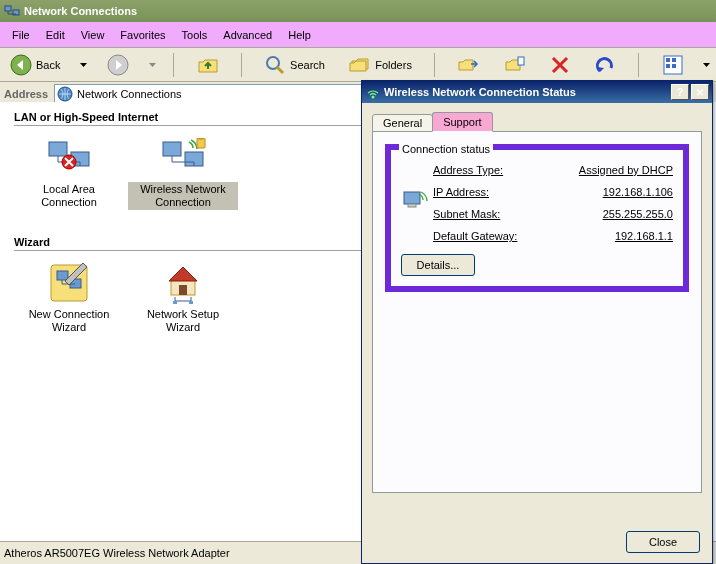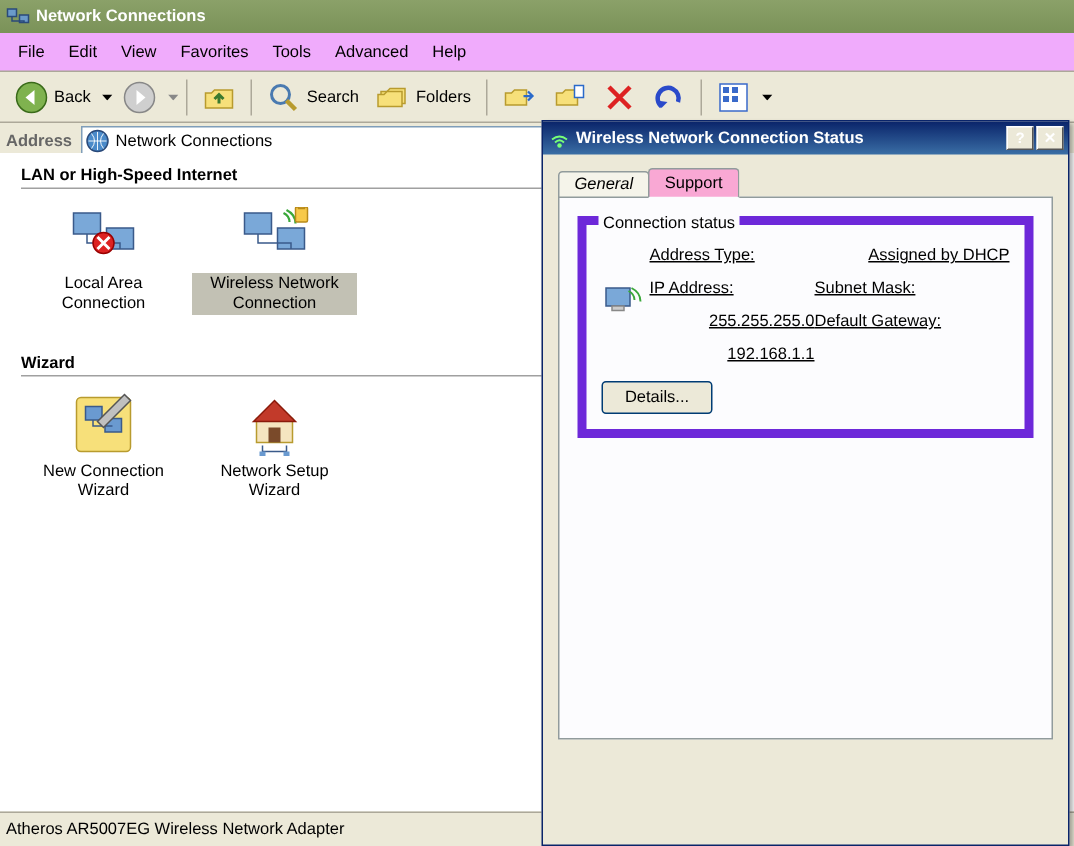--- a/index.html
+++ b/index.html
@@ -8,21 +8,21 @@
 
 .titlebar { height: 22px; background: linear-gradient(#8ba169,#7a9258); display: flex; align-items: center; color: #fff; padding: 0 4px; }
 .titlebar .icon { width: 16px; height: 16px; margin-right: 4px; display: flex; align-items: center; justify-content: center; }
 .titlebar .title { font-weight: bold; }
 
 
 .menubar { height: 26px; background: #f0abfc; display: flex; align-items: center; padding: 0 4px; border-bottom: 1px solid #aca899; }
 .menubar .item { padding: 3px 8px; cursor: default; }
 
 
-.toolbar { height: 34px; background: #ece9d8; display: flex; align-items: center; padding: 0 4px; border-bottom: 1px solid #aca899; }
+.toolbar { height: 34px; background: #ece9d8; display: flex; align-items: center; padding: 0 4px; border-bottom: 1px solid #aca899; justify-content: space-between; }
 .tb-btn { display: flex; align-items: center; padding: 2px 4px; margin: 0 1px; border: 1px solid transparent; cursor: default; }
 .tb-btn .lbl { margin-left: 4px; }
 .sep { width: 1px; height: 24px; background: #aca899; margin: 0 4px; }
 .dd { width: 10px; height: 24px; display:flex; align-items:center; justify-content:center; }
 
 
 .addressbar { height: 24px; background: #ece9d8; display: flex; align-items: center; padding: 0 4px; border-bottom: 1px solid #aca899; }
 .addressbar .lbl { margin-right: 6px; color: #666; font-weight: bold; }
 .addressbar .field { flex: 1; background: #fff; border: 1px solid #7f9db9; height: 20px; display: flex; align-items: center; padding: 0 2px; }
 .addressbar .field .icon { margin-right: 4px; }
@@ -40,21 +40,21 @@
 .statusbar { position: absolute; bottom: 0; left: 0; right: 0; height: 18px; background: #ece9d8; border-top: 1px solid #aca899; display: flex; align-items: center; padding: 11px 4px; }
 
 
 .dialog { position: absolute; top: 80px; left: 361px; width: 352px; height: 484px; background: #ece9d8; border: 1px solid #0a246a; box-shadow: 2px 2px 3px rgba(0,0,0,0.3); }
 .dlg-title { height: 22px; background: linear-gradient(#0a246a,#3a6ea5); display: flex; align-items: center; color: #fff; padding: 0 3px; }
 .dlg-title .t { font-weight: bold; flex: 1; margin-left: 3px; }
 .dlg-title .btn { width: 18px; height: 16px; background: #ece9d8; border: 1px solid #fff; border-right-color:#555; border-bottom-color:#555; margin-left: 2px; display:flex; align-items:center; justify-content:center; font-weight:bold; font-family: Arial; font-size: 10px; cursor: default;}
 .dlg-body { padding: 8px 10px; }
 .tabs { display: flex; position: relative; top: 1px; z-index: 2; }
 .tab { padding: 3px 10px; border: 1px solid #919b9c; border-bottom: none; background: #ece9d8; margin-right: -1px; cursor: default; border-radius: 3px 3px 0 0; }
-.tab.inactive { background: #f5f4ea; border-bottom: 1px solid #919b9c; margin-top: 2px; padding: 2px 10px; font-style: italic; }
+.tab.inactive { background: #f5f4ea; border-bottom: 1px solid #919b9c; margin-top: 2px; padding: 2px 10px; }
 .tab.active { background: #f9a8d4; border-bottom: 1px solid #fcfcfe; }
 .tabpanel { border: 1px solid #919b9c; background: #fcfcfe; height: 362px; padding: 12px 12px; position: relative; }
 .groupbox { border: 6px solid #6d28d9; border-radius: 0; padding: 14px 10px 10px 10px; position: relative; text-decoration: underline; }
 .groupbox .legend { position: absolute; top: -7px; left: 8px; background: #fcfcfe; padding: 0 3px; }
 .status-grid { display: grid; grid-template-columns: 32px 110px 1fr; row-gap: 10px; align-items: center; }
 .status-grid .val { text-align: right; }
 .win-btn { min-width: 74px; height: 22px; background: #ece9d8; border: 1px solid #003c74; border-radius: 3px; cursor: default; display: inline-flex; align-items: center; justify-content: center; padding: 0 10px; }
 .dlg-footer { position: absolute; bottom: 10px; right: 12px; }
 .repair-row { display: flex; margin-top: 18px; }
 .repair-row .txt { flex: 1; padding-right: 12px; line-height: 13px; }
@@ -285,24 +285,28 @@
           <div style="grid-row: span 4;">
             <svg width="30" height="30">
                 <rect x="3" y="4" width="16" height="12" fill="#7aa8d8" stroke="#3a5a8a"></rect>
                 <rect x="7" y="16" width="8" height="3" fill="#ccc" stroke="#888"></rect>
                 <path d="M18 6 Q22 8 22 12 M20 4 Q26 7 26 13" stroke="#3aa83a" fill="none" stroke-width="1.3"></path>
               </svg>
           </div>
           <div>Address Type:</div>
           <div class="val">Assigned by DHCP</div>
           <div>IP Address:</div>
+          <div class="val">192.168.1.106</div>
           <div>Subnet Mask:</div>
           <div class="val">255.255.255.0</div>
           <div>Default Gateway:</div>
           <div class="val">192.168.1.1</div>
         </div>
         <div style="margin-top:12px; ">
           <button class="win-btn">Details...</button>
         </div>
       </div>
     </div>
+    <div class="dlg-footer">
+      <button class="win-btn">Close</button>
+    </div>
   </div>
 </div>
 
 </body></html>

